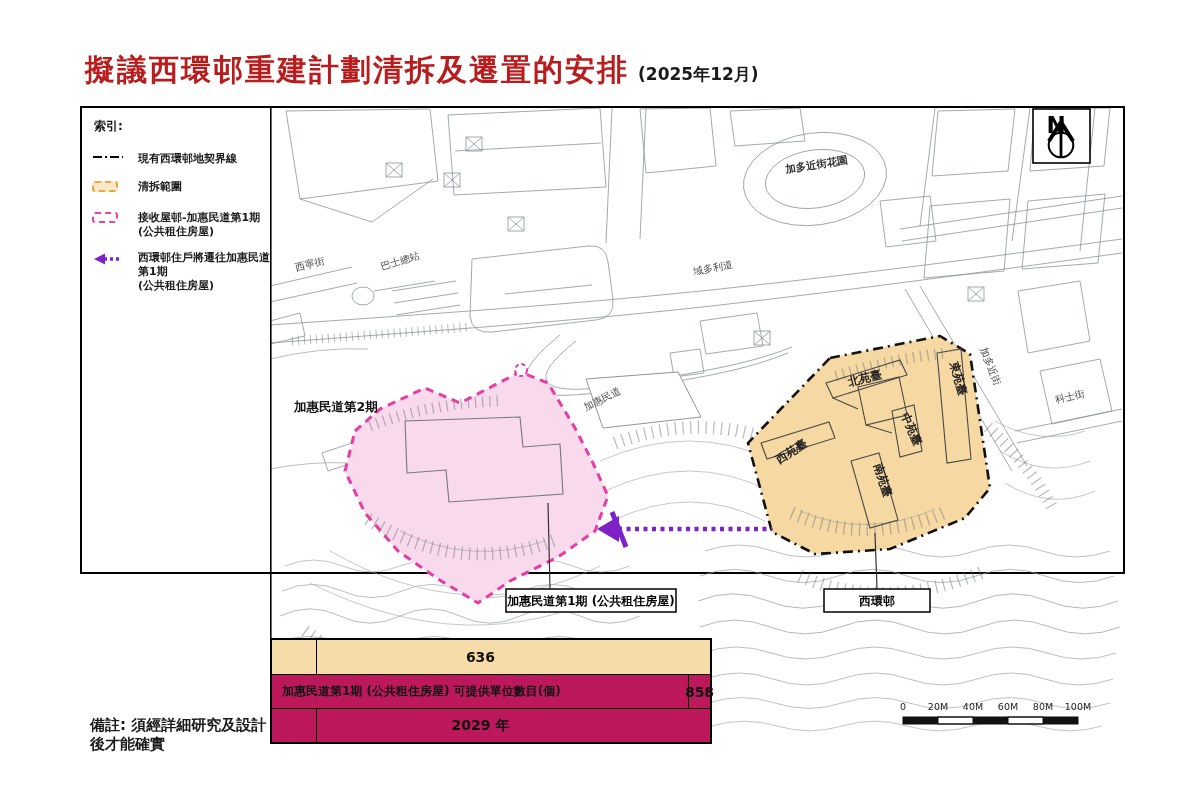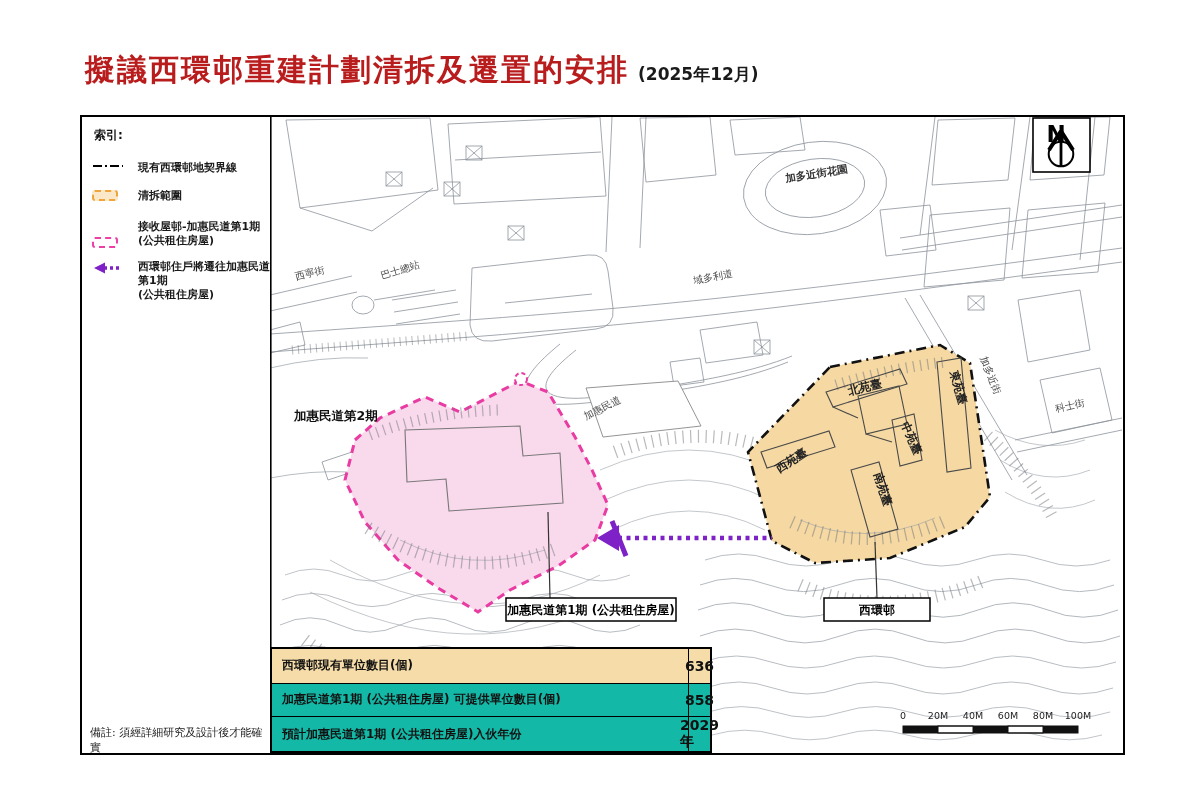--- a/index.html
+++ b/index.html
@@ -1,33 +1,33 @@
 <!DOCTYPE html>
 <html><head>
 <meta charset="utf-8">
 <style>
   html,body{margin:0;padding:0;background:#fff;}
   body{width:1200px;height:800px;position:relative;overflow:hidden;
        font-family:"DejaVu Sans","Liberation Sans",sans-serif;color:#111;}
   .title-row{position:absolute;left:85px;top:50px;white-space:nowrap;}
   .title-main{font-size:30px;font-weight:800;letter-spacing:2px;color:#b91c1c;}
   .title-date{font-size:17px;font-weight:700;margin-left:4px;color:#1a1a1a;}
-  .frame{position:absolute;left:80px;top:115px;width:1045px;height:640px;
+  .frame{position:absolute;left:80px;top:106px;width:1045px;height:468px;
          border:2px solid #000;box-sizing:border-box;background:#fff;}
   
   .legend{position:absolute;left:0;top:0;width:188px;height:636px;}
   .legend-heading{position:absolute;left:12px;top:10px;font-size:12px;font-weight:700;}
   .lg-item{position:absolute;left:10px;display:flex;align-items:flex-start;gap:12px;}
   .lg-swatch{flex:0 0 34px;display:flex;align-items:center;justify-content:flex-start;margin-top:1px;}
   .lg-text{font-size:11px;font-weight:600;line-height:14px;color:#1a1a1a;}
   .sw-box{width:26px;height:11px;border-radius:3px;box-sizing:border-box;}
   .sw-demo{border:2px dashed #F0A43C;background:#FAE8C8;}
   .sw-recv{border:2px dashed #EE3FA5;background:#fff;}
   .footnote{position:absolute;left:8px;top:608px;width:178px;
-            font-size:11px;font-weight:400;color:#1a1a1a;}
+            font-size:15px;font-weight:700;color:#1a1a1a;}
   
   .map-wrap{position:absolute;left:188px;top:0;width:853px;height:636px;}
   svg{display:block;}
   svg text{font-family:"DejaVu Sans","Liberation Sans",sans-serif;}
   .lw{stroke:#8d939c;stroke-width:.8;fill:none;}
   .lw2{stroke:#9aa0a8;stroke-width:.7;fill:none;}
   .ct{stroke:#9ba1a8;stroke-width:.7;fill:none;opacity:.85;}
   .hz{stroke:#6f757d;fill:none;opacity:.5;}
   .stlbl{font-size:10px;fill:#4a4a4a;}
   .stlbl-b{font-size:10.5px;fill:#333;font-weight:700;}
@@ -39,21 +39,21 @@
   .unit-table{position:absolute;left:188px;top:530px;width:442px;height:106px;
               border:2px solid #000;box-sizing:border-box;display:grid;
               grid-template-rows:1fr 1fr 1fr;}
   .ut-row{display:grid;grid-template-columns:1fr 66px;border-top:1.5px solid #000;}
   .ut-row:first-child{border-top:none;}
   .ut-label{font-size:12px;font-weight:700;display:flex;align-items:center;
             padding-left:10px;}
   .ut-value{font-size:14px;font-weight:700;display:flex;align-items:center;
             justify-content:center;border-left:1.5px solid #000;margin-left:44px;}
   .row-demo{background:#F6DCA8;}
-  .row-recv{background:#14b8a6;}
+  .row-recv{background:#be185d;}
 </style>
 </head>
 <body>
 
 <div class="title-row">
   <span class="title-main">擬議西環邨重建計劃清拆及遷置的安排</span>
   <span class="title-date">(2025年12月)</span>
 </div>
 
 <div class="frame">
@@ -70,21 +70,21 @@
       <span class="lg-text">現有西環邨地契界線</span>
     </div>
 
     <div class="lg-item" style="top:72px;">
       <span class="lg-swatch">
         <span class="sw-box sw-demo"></span>
       </span>
       <span class="lg-text">清拆範圍</span>
     </div>
 
-    <div class="lg-item" style="top:103px;align-items:flex-end;">
+    <div class="lg-item" style="top:103px;">
       <span class="lg-swatch">
         <span class="sw-box sw-recv"></span>
       </span>
       <span class="lg-text">
         <span>接收屋邨-加惠民道第1期</span><br>
         <span>(公共租住房屋)</span>
       </span>
     </div>
 
     <div class="lg-item" style="top:143px;">
@@ -284,26 +284,24 @@
       <rect x="1043" y="726" width="35" height="7" fill="#111"></rect>
       <rect x="903" y="726" width="175" height="7" fill="none" stroke="#111" stroke-width="1"></rect>
     </g>
 
     <line x1="270.8" y1="117" x2="270.8" y2="753" stroke="#000" stroke-width="1.6"></line>
   </svg>
   </div>
 
   <div class="unit-table">
     <div class="ut-row row-demo">
-      <div class="ut-label">西環邨現有單位數目(個)</div>
       <div class="ut-value">636</div>
     </div>
     <div class="ut-row row-recv">
       <div class="ut-label">加惠民道第1期 (公共租住房屋) 可提供單位數目(個)</div>
       <div class="ut-value">858</div>
     </div>
     <div class="ut-row row-recv">
-      <div class="ut-label">預計加惠民道第1期 (公共租住房屋)入伙年份</div>
       <div class="ut-value">2029 年</div>
     </div>
   </div>
 
 </div>
 
 </body></html>

